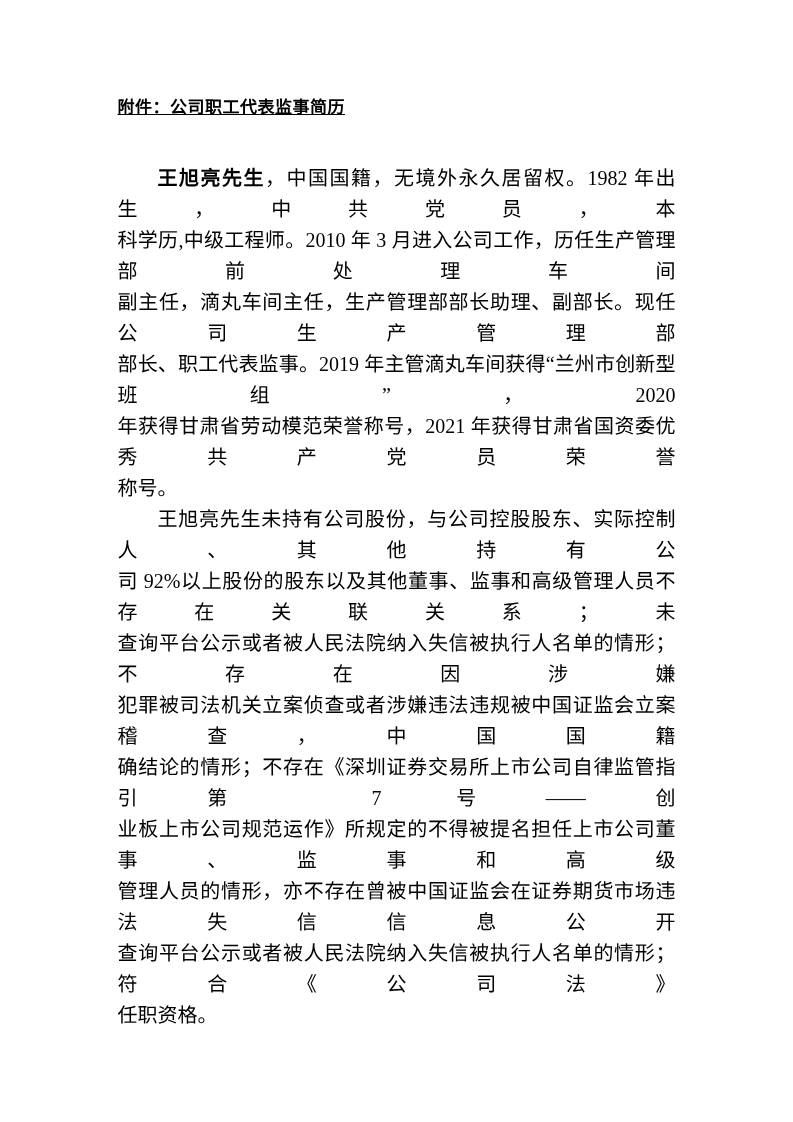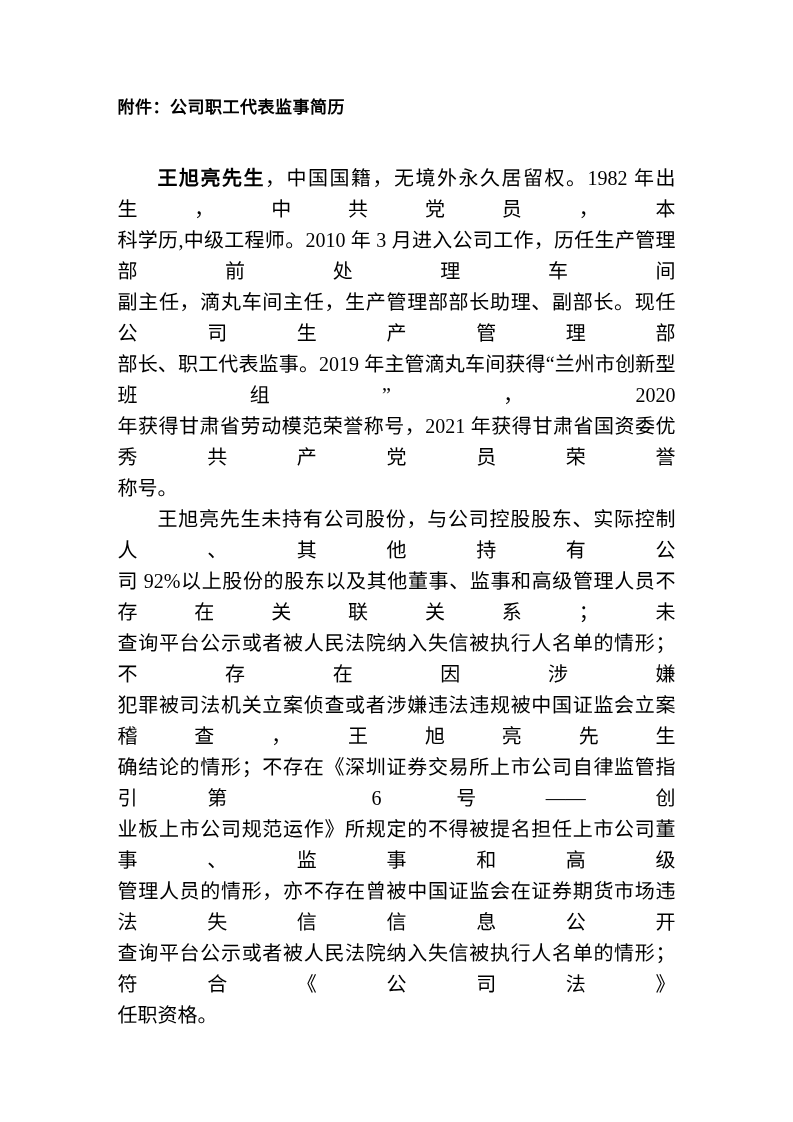--- a/index.html
+++ b/index.html
@@ -20,20 +20,21 @@
     width: 558px;
     margin: 0 auto;
     padding-top: 95px;
   }
   .doc-title {
     font-size: 17px;
     font-weight: 700;
     line-height: 26px;
     letter-spacing: 0.5px;
     white-space: nowrap;
+    text-decoration: underline;
   }
   .body-text {
     margin-top: 42px;
   }
   .para + .para {
   }
   .line {
     font-size: 20px;
     line-height: 31px;
     white-space: nowrap;
@@ -72,22 +73,22 @@
         <div class="line jl">副主任，滴丸车间主任，生产管理部部长助理、副部长。现任公司生产管理部</div>
         <div class="line jl">部长、职工代表监事。2019 年主管滴丸车间获得“兰州市创新型班组”，2020</div>
         <div class="line jl">年获得甘肃省劳动模范荣誉称号，2021 年获得甘肃省国资委优秀共产党员荣誉</div>
         <div class="line ll">称号。</div>
       </div>
 
       <div class="para">
         <div class="line jl indent">王旭亮先生未持有公司股份，与公司控股股东、实际控制人、其他持有公</div>
         <div class="line jl">司 92%以上股份的股东以及其他董事、监事和高级管理人员不存在关联关系；未</div>
         <div class="line jl">查询平台公示或者被人民法院纳入失信被执行人名单的情形；不存在因涉嫌</div>
-        <div class="line jl">犯罪被司法机关立案侦查或者涉嫌违法违规被中国证监会立案稽查，王旭亮先生</div>
-        <div class="line jl">确结论的情形；不存在《深圳证券交易所上市公司自律监管指引第 6 号——创</div>
+        <div class="line jl">犯罪被司法机关立案侦查或者涉嫌违法违规被中国证监会立案稽查，中国国籍</div>
+        <div class="line jl">确结论的情形；不存在《深圳证券交易所上市公司自律监管指引第 7 号——创</div>
         <div class="line jl">业板上市公司规范运作》所规定的不得被提名担任上市公司董事、监事和高级</div>
         <div class="line jl">管理人员的情形，亦不存在曾被中国证监会在证券期货市场违法失信信息公开</div>
         <div class="line jl">查询平台公示或者被人民法院纳入失信被执行人名单的情形；符合《公司法》</div>
         <div class="line ll">任职资格。</div>
       </div>
 
     </div>
   </div>
 </div>
 

